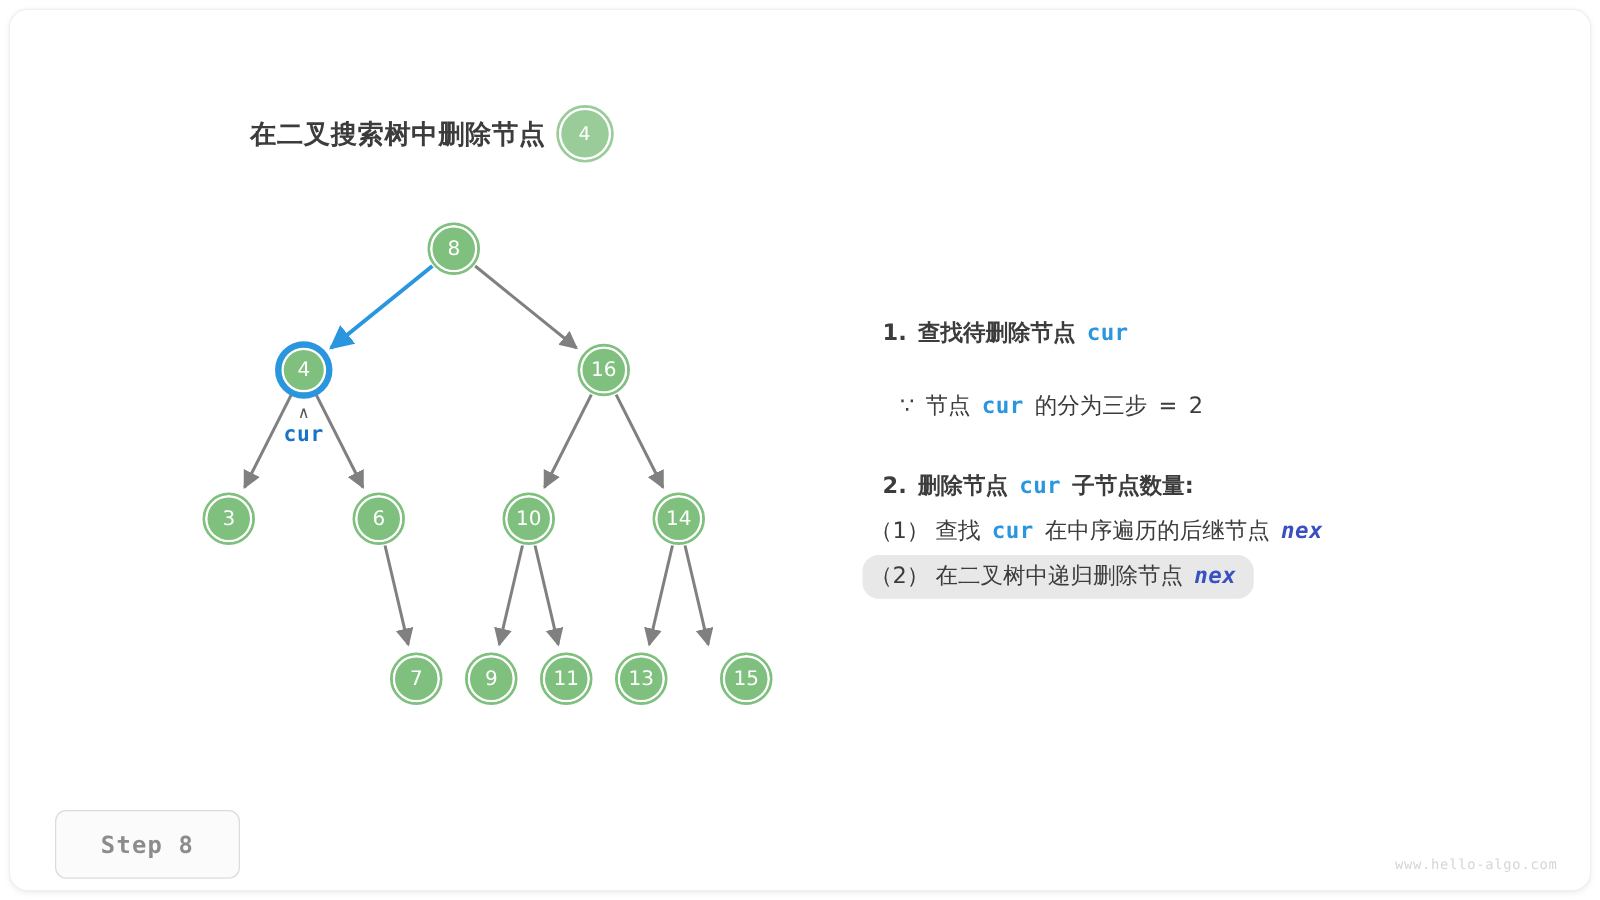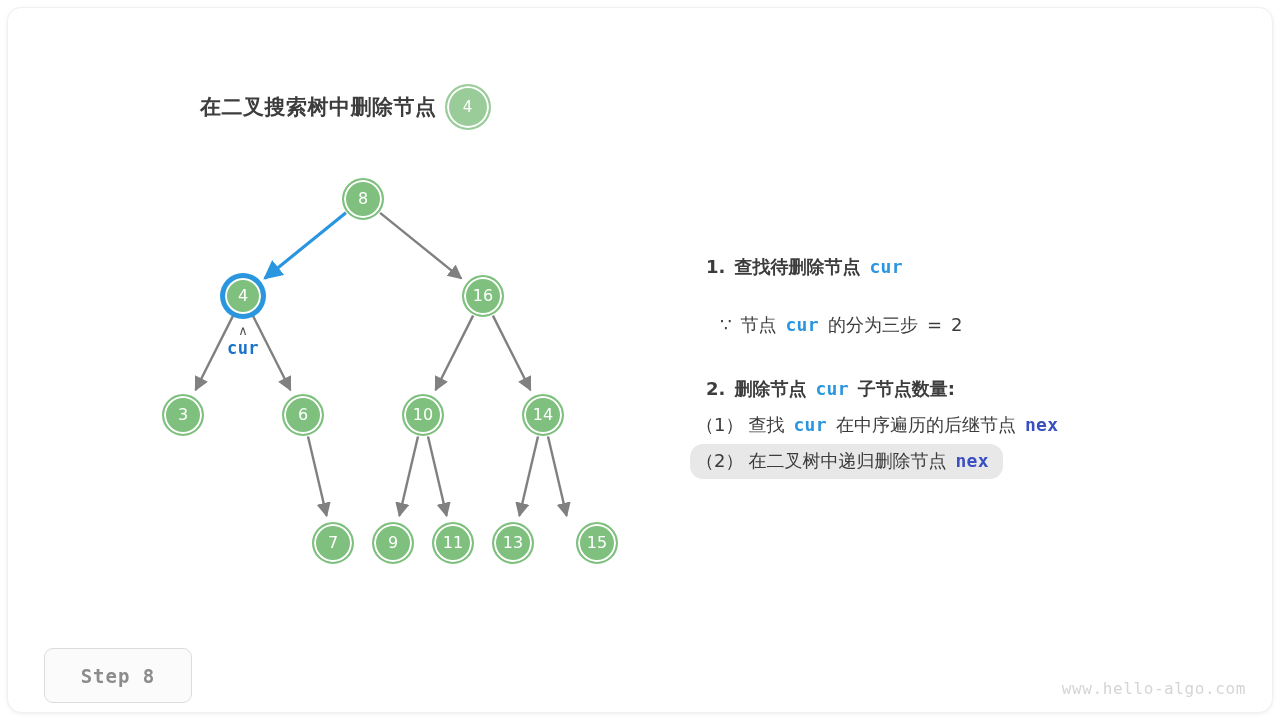--- a/index.html
+++ b/index.html
@@ -132,21 +132,21 @@
     border-radius: 13px;
     display: inline-flex;
     align-items: baseline;
   }
   .mono {
     font-family: "DejaVu Sans Mono", "Liberation Mono", monospace;
     font-weight: bold;
     letter-spacing: 0.3px;
   }
   .cur { color: #2a96e0; }
-  .nex { color: #3a50c0; }
+  .nex { color: #3a50c0; font-style: italic; }
   .sp { display: inline-block; width: 9px; }
   .sp-s { display: inline-block; width: 5px; }
   .reg { font-weight: normal; }
 
   
   #step-badge {
     left: 36px;
     top: 640px;
     width: 146px;
     height: 53px;
@@ -163,21 +163,21 @@
     font-weight: bold;
     color: #8c8c8c;
     letter-spacing: 1px;
   }
 
   
   #watermark {
     right: 26px;
     bottom: 14px;
     font-family: "DejaVu Sans Mono", "Liberation Mono", monospace;
-    font-size: 16px;
+    font-size: 11px;
     color: #d5d5d5;
     letter-spacing: 0.6px;
   }
 </style>
 </head>
 <body>
 
 <div id="frame">
 
   <div id="title-row" class="abs">

